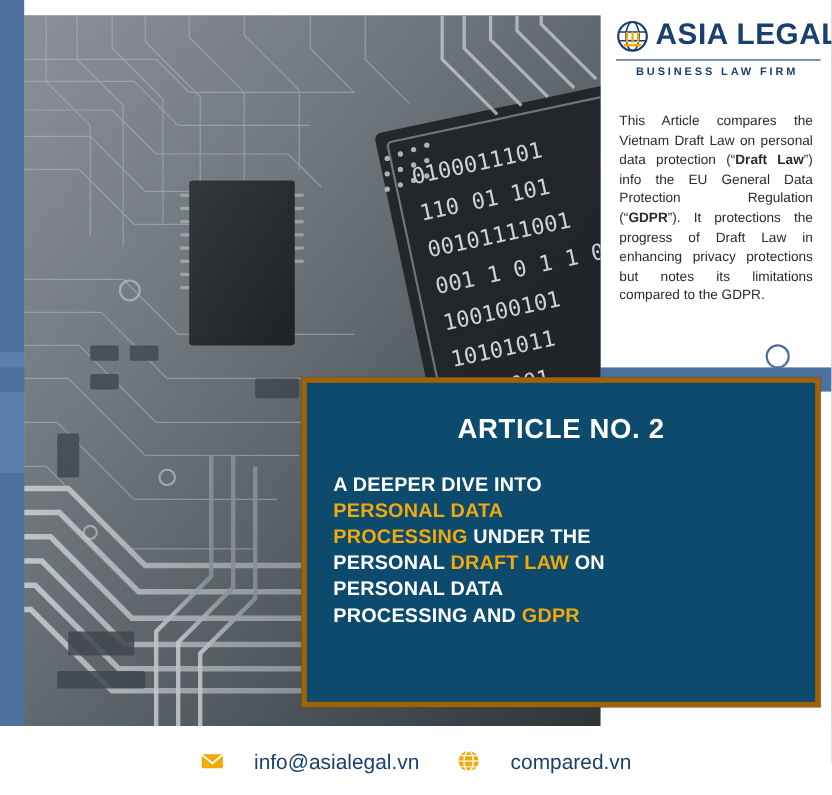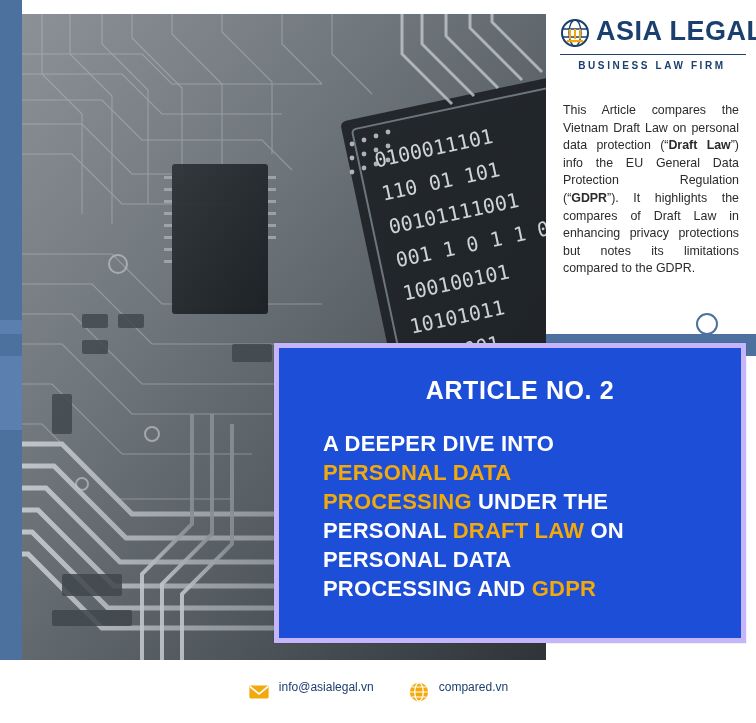--- a/index.html
+++ b/index.html
@@ -123,60 +123,59 @@
     background: #ffffff;
     border: 2px solid #4d719e;
     box-sizing: border-box;
   }
 
   
   .title-card {
     position: absolute;
     left: 274px; top: 343px;
     width: 472px; height: 300px;
-    background: #1d4ed8;
-    border: 5px solid #c4b5fd;
+    background: #0c4a6e;
+    border: 5px solid #a16207;
     box-sizing: border-box;
     box-shadow: 0 0 0 1px rgba(0,0,0,0.05);
-    padding-left: 20px;
   }
   .article-no {
     margin-top: 28px;
     text-align: center;
     color: #ffffff;
     font-size: 25px;
     font-weight: bold;
     letter-spacing: 0.6px;
   }
   .title-main {
     margin: 24px 24px 0 24px;
     color: #ffffff;
-    font-size: 22px;
+    font-size: 18px;
     font-weight: bold;
     line-height: 1.32;
     letter-spacing: 0.2px;
   }
   .hl { color: #f2a90c; }
 
   
   .footer {
     position: absolute;
     left: 0; bottom: 0;
     width: 756px; height: 63px;
     background: #ffffff;
     display: flex;
     align-items: center;
     justify-content: center;
     gap: 34px;
   }
   .f-item {
     display: flex;
-    align-items: flex-start;
-    gap: 9px;
-    font-size: 12px;
+    align-items: flex-end;
+    gap: 27px;
+    font-size: 19px;
     color: #1b3f6e;
   }
   .f-icon { width: 22px; height: 22px; flex: 0 0 auto; }
   .f-text { line-height: 1; }
 </style>
 </head>
 <body>
 
 <div class="poster">
 
@@ -331,21 +330,21 @@
           <rect x="7" y="22" width="16" height="2.2" fill="#f2a90c"></rect>
         </svg>
       </span>
       <span class="logo-text">ASIA LEGAL</span>
     </div>
     <div class="logo-rule"></div>
     <div class="logo-sub">BUSINESS LAW FIRM</div>
   </div>
 
   <div class="intro">
-    <span>This Article compares the Vietnam Draft Law on personal data protection (“</span><b>Draft Law</b><span>”) info the EU General Data Protection Regulation (“</span><b>GDPR</b><span>”). It highlights the compares of Draft Law in enhancing privacy protections but notes its limitations compared to the GDPR.</span>
+    <span>This Article compares the Vietnam Draft Law on personal data protection (“</span><b>Draft Law</b><span>”) info the EU General Data Protection Regulation (“</span><b>GDPR</b><span>”). It protections the progress of Draft Law in enhancing privacy protections but notes its limitations compared to the GDPR.</span>
   </div>
 
   <div class="dot-outer"></div>
 
   <div class="title-card">
     <div class="article-no">ARTICLE NO. 2</div>
     <div class="title-main">
       <span>A DEEPER DIVE INTO</span><br>
       <span class="hl">PERSONAL DATA</span><br>
       <span class="hl">PROCESSING</span><span> UNDER THE</span><br>

